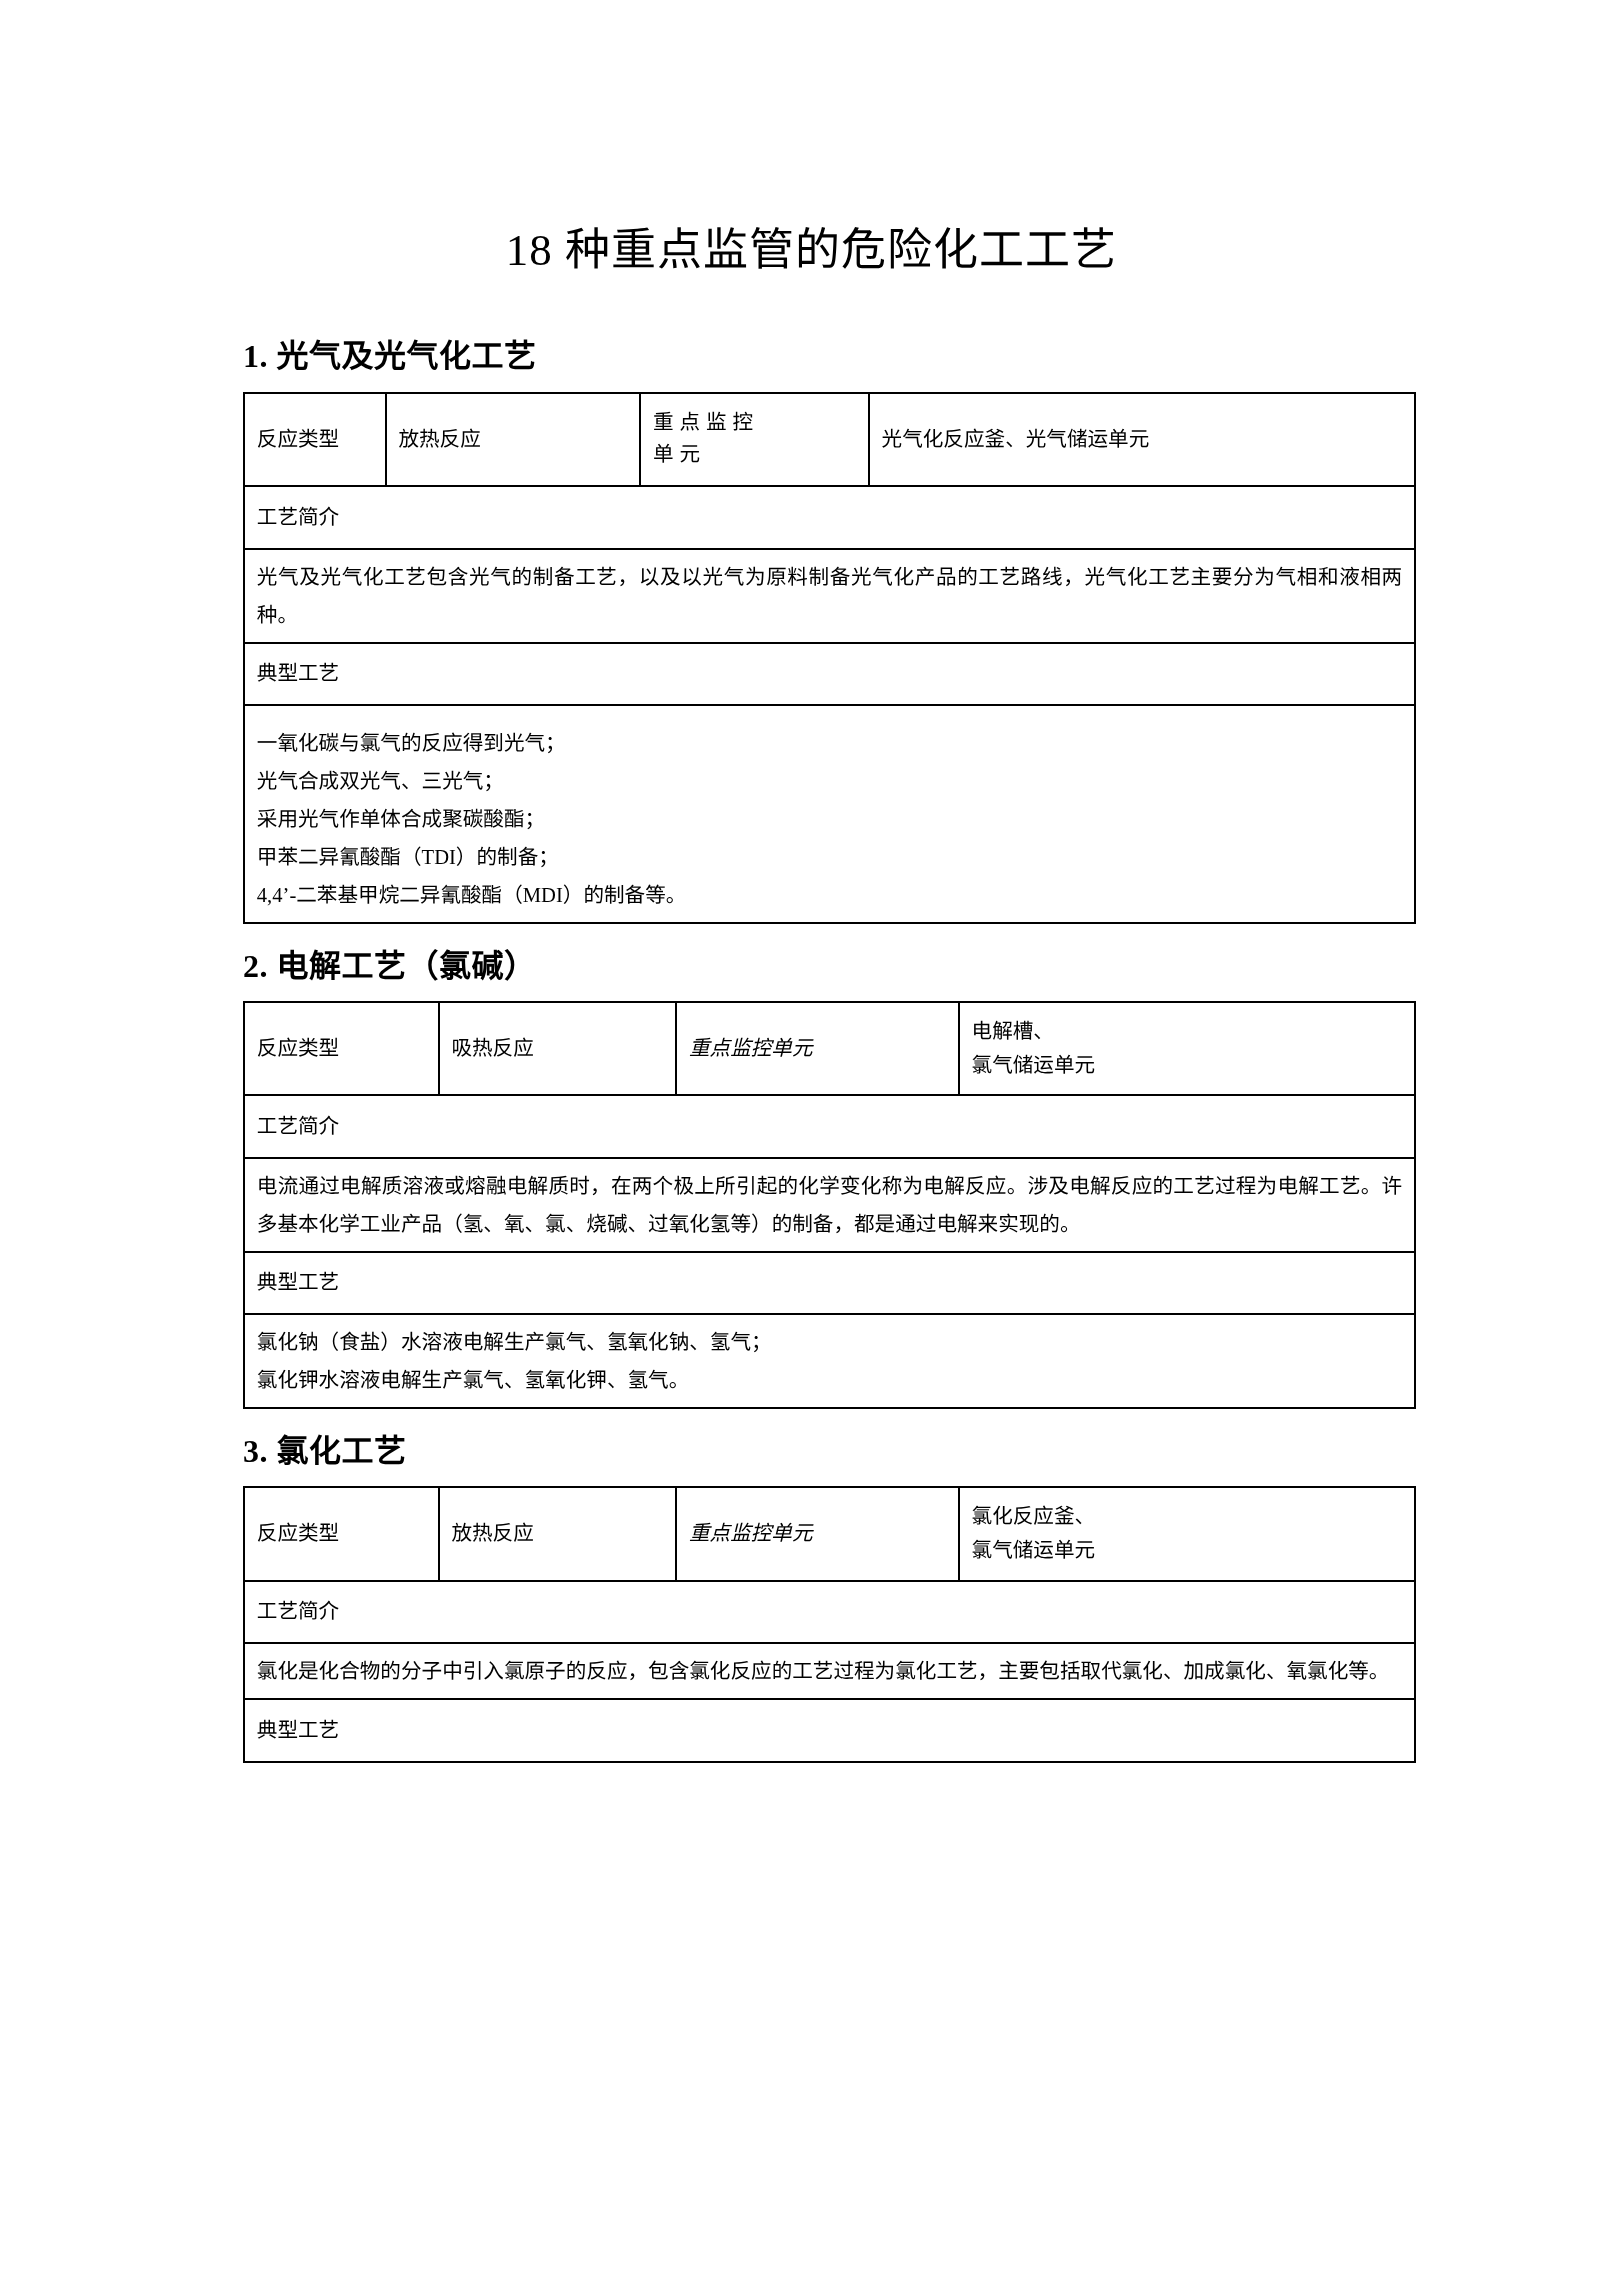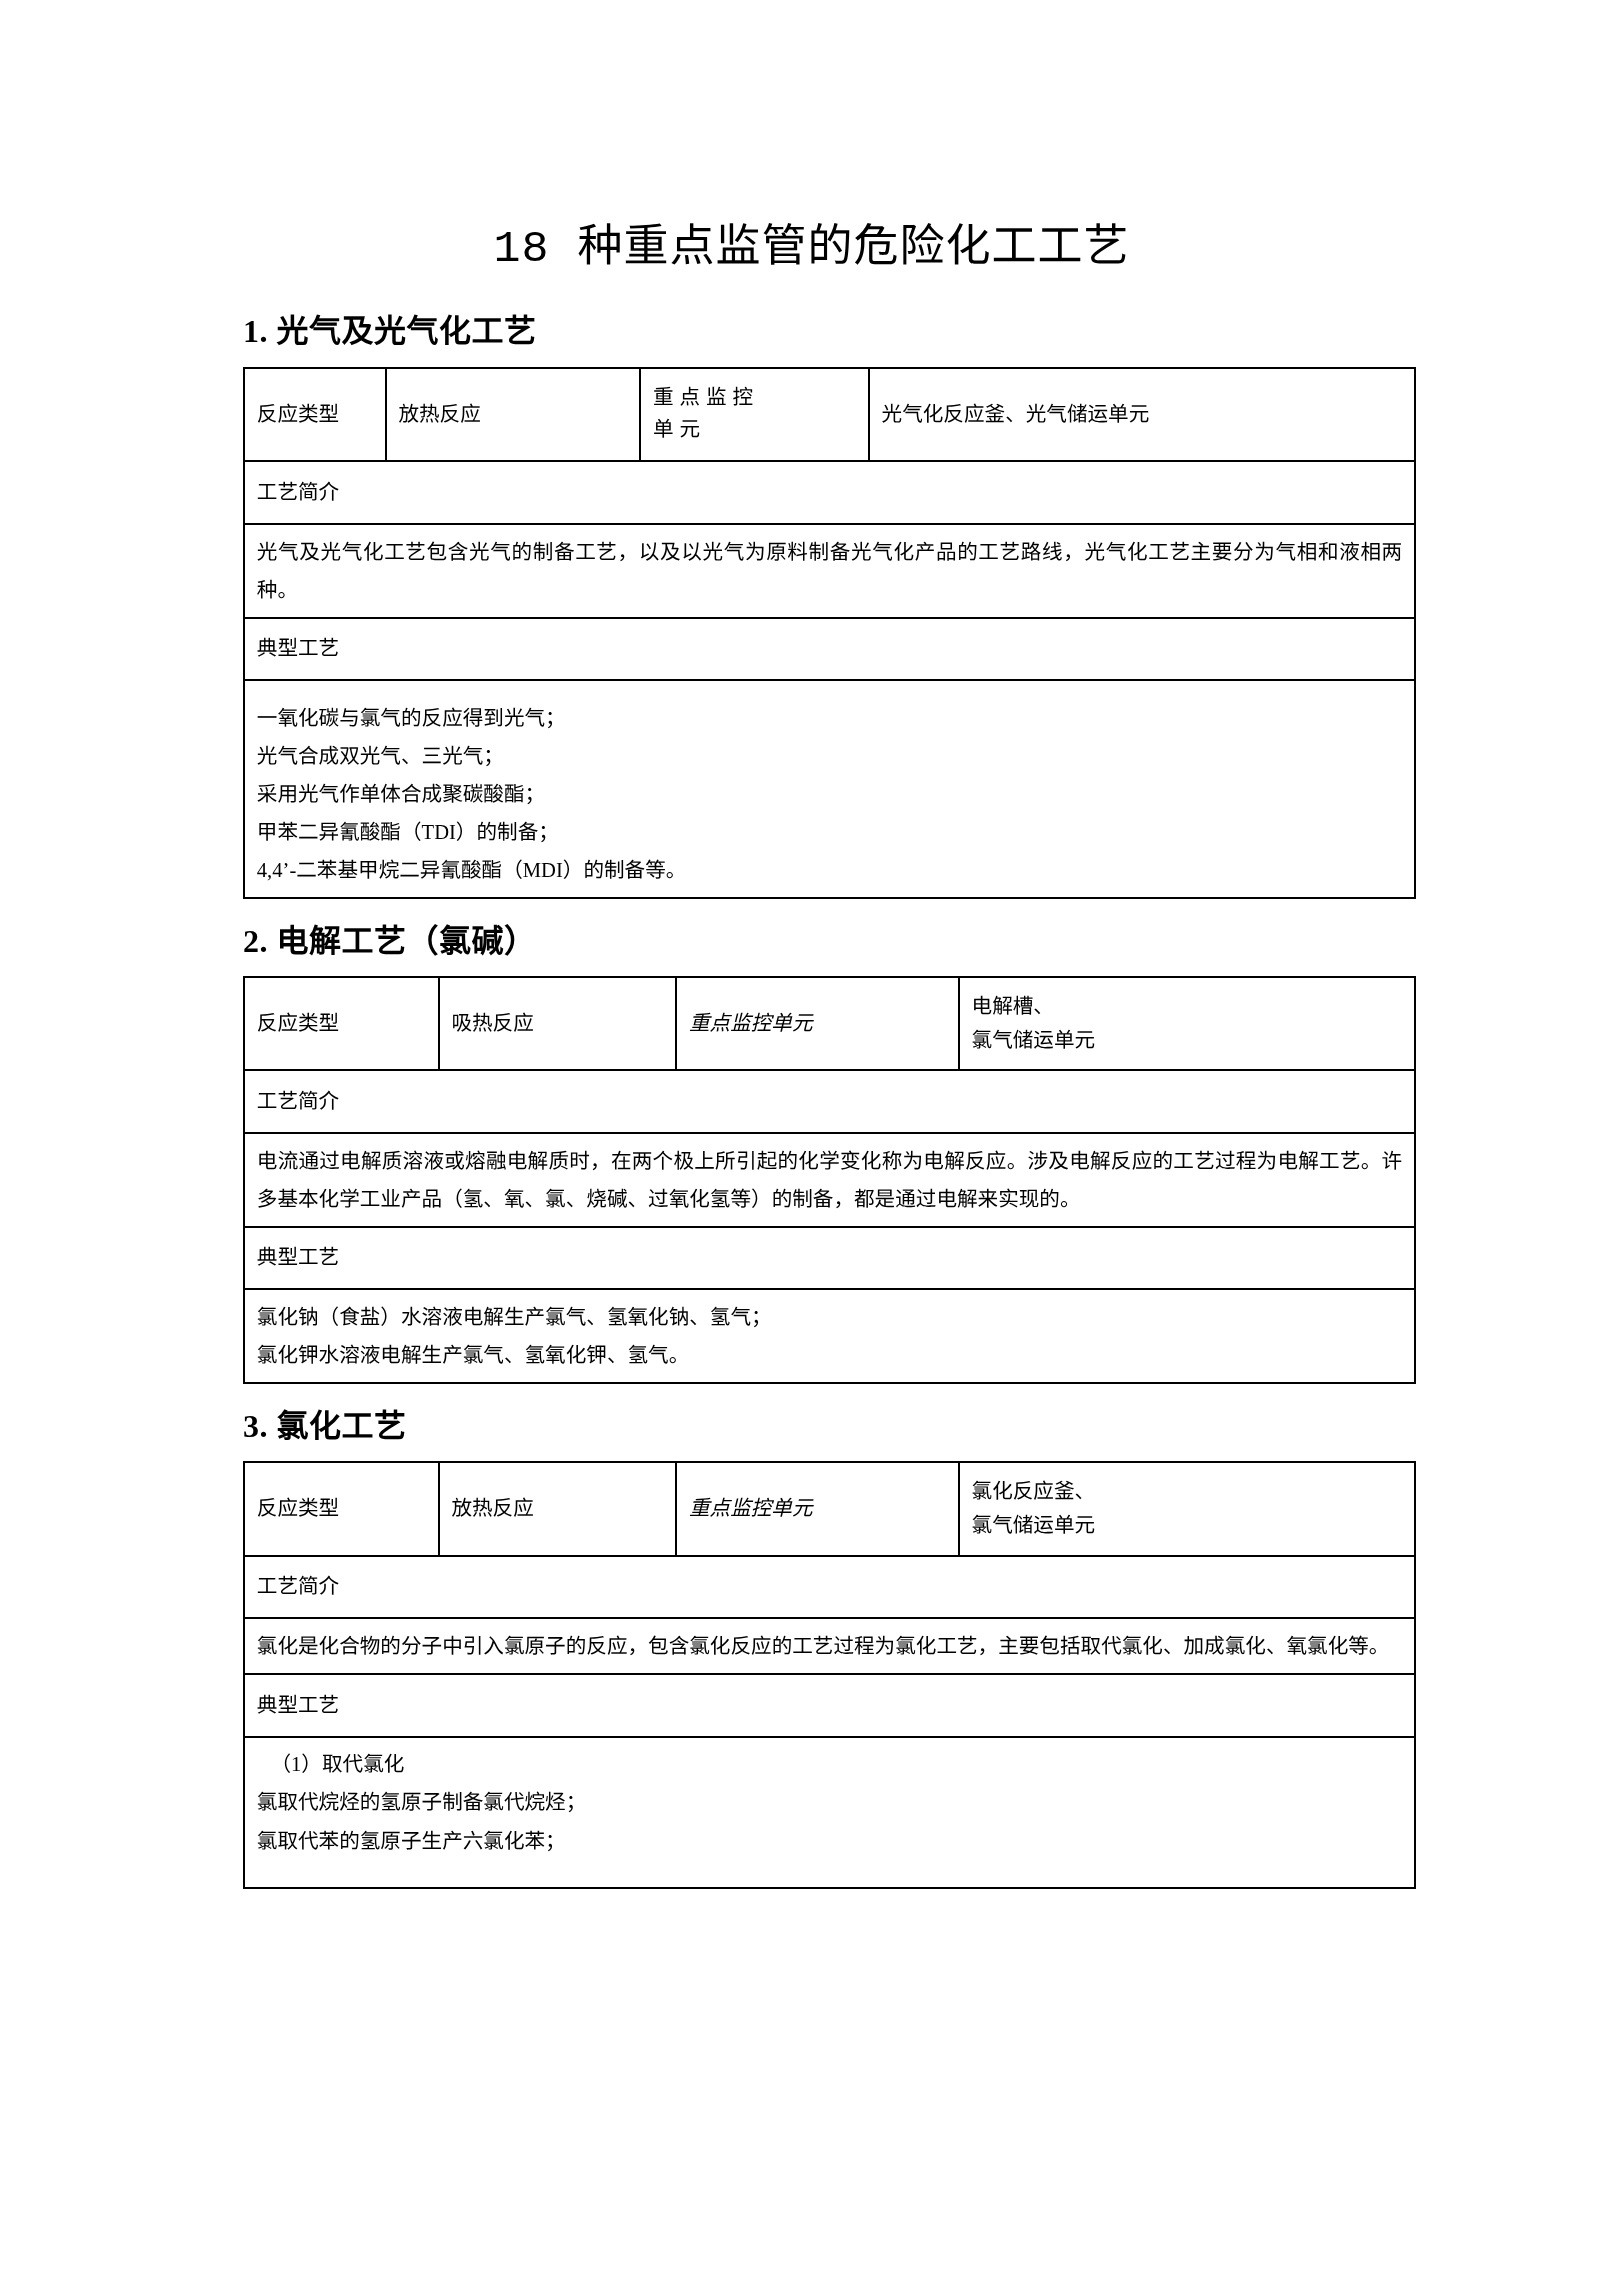--- a/index.html
+++ b/index.html
@@ -23,24 +23,24 @@
     min-height: 2293px;
     padding: 222px 201px 59px 243px;
     background: #ffffff;
   }
 
   .doc-title {
     font-size: 45px;
     font-weight: normal;
     letter-spacing: 1px;
     text-align: center;
-    margin: 0 0 33px 0;
+    margin: 0 0 58px 0;
     padding-right: 39px;
     line-height: 1.25;
-    font-family: Liberation Mono, monospace;
+    font-family: Liberation Serif, serif;
   }
 
   .section {
     margin: 0 0 21.6px 0;
   }
 
   .section-heading {
     font-size: 32px;
     font-weight: bold;
     line-height: 1.3;
@@ -207,27 +207,18 @@
           <td class="label-cell" colspan="4">工艺简介</td>
         </tr>
         <tr>
           <td class="body-cell" colspan="4">
             <p>氯化是化合物的分子中引入氯原子的反应，包含氯化反应的工艺过程为氯化工艺，主要包括取代氯化、加成氯化、氧氯化等。</p>
           </td>
         </tr>
         <tr>
           <td class="label-cell" colspan="4">典型工艺</td>
         </tr>
-        <tr>
-          <td class="body-cell pad-bot-lg" colspan="4">
-            <span class="list-line indent">（1）取代氯化</span>
-            <span class="list-line">氯取代烷烃的氢原子制备氯代烷烃；</span>
-            <span class="list-line">氯取代苯的氢原子生产六氯化苯；</span>
-            <div class="spacer-sm"></div>
-            <div class="spacer-sm"></div>
-          </td>
-        </tr>
       </tbody>
     </table>
   </div>
 
 </div>
 
 
 </body></html>

